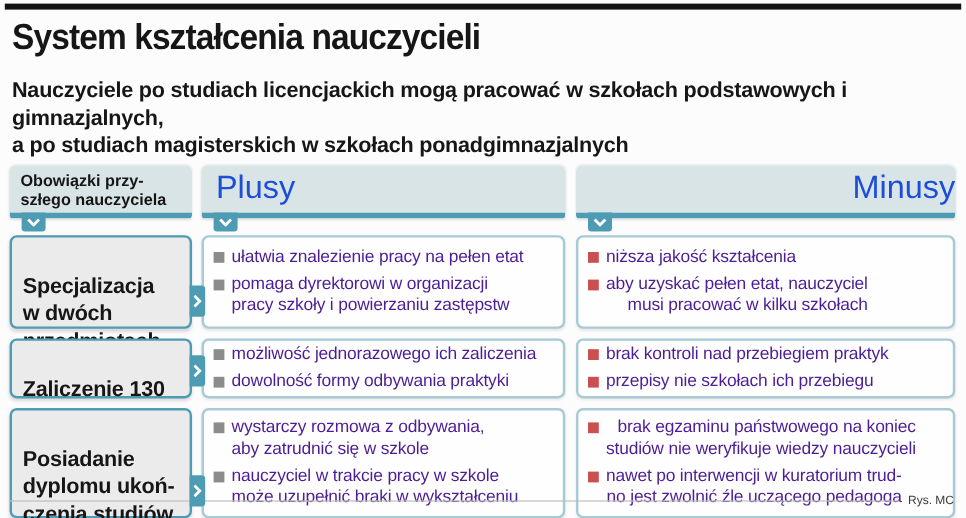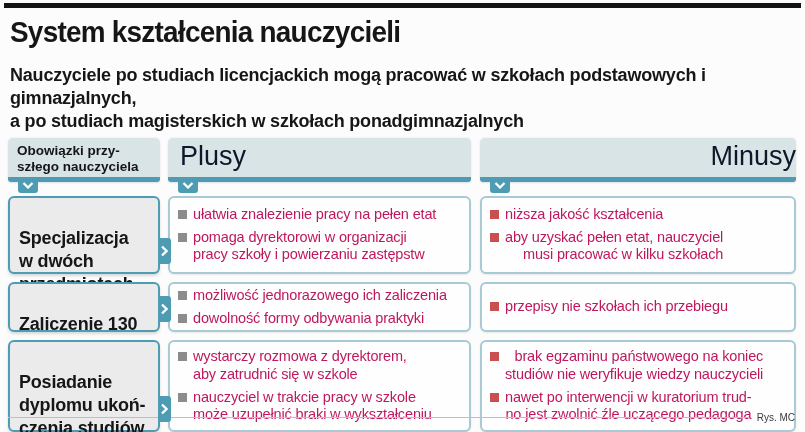--- a/index.html
+++ b/index.html
@@ -35,21 +35,21 @@
   
   .head {
     background:var(--header-bg,#D9E4E6);
     border-bottom:5px solid var(--teal,#4E9CB4);
     border-radius:5px 5px 3px 3px;
     box-shadow:inset 0 1px 0 rgba(255,255,255,.65), 0 1px 2px rgba(0,0,0,.12);
   }
   .head-small-text {
     font-size:13.5px; font-weight:bold; line-height:1.18; padding:6px 9px; white-space:pre-line;
   }
-  .head-big-text { font-size:27px; line-height:39px; padding-left:12px; color:#0f172a; }
+  .head-big-text { font-size:27px; line-height:39px; padding-left:12px; color:#1d4ed8; }
 
   
   .tab-down {
     position:absolute; left:10px; bottom:-16px; width:20px; height:16px;
     background:var(--teal,#4E9CB4); border-radius:0 0 3px 3px;
     display:flex; align-items:center; justify-content:center; z-index:3;
   }
   
   .duty {
     background:var(--label-bg,#EBEBEB);
@@ -63,21 +63,21 @@
     background:var(--teal,#4E9CB4); border-radius:0 3px 3px 0;
     display:flex; align-items:center; justify-content:center; z-index:3;
   }
 
   
   .content {
     background:#fefefe; border:2px solid #A7CAD5; border-radius:6px;
     padding:5px 8px; display:flex; flex-direction:column; justify-content:center;
     gap:5px; overflow:hidden; box-shadow:0 1px 2px rgba(0,0,0,.08);
   }
-  .item { display:flex; font-size:14.5px; line-height:1.23; color:#be185d; letter-spacing:-0.15px; }
+  .item { display:flex; font-size:14.5px; line-height:1.23; color:#4c1d95; letter-spacing:-0.15px; }
   .item .sq { flex:0 0 auto; width:9px; height:9px; margin:4px 6px 0 0; }
   .plus-item  .sq { background:var(--plus-bullet,#8C8C8C); }
   .minus-item .sq { background:var(--minus-bullet,#C9504E); }
   .item .txt { white-space:pre-line; }
 
   .footer { position:absolute; left:8px; right:10px; top:412px; display:flex; align-items:center; gap:8px; }
   .footer .rule { flex:1; height:1px; background:#BFBFBF; }
   .footer .credit { font-size:10px; color:#3a3a3a; }
 
   .chev { display:block; }
@@ -165,41 +165,45 @@
       <div class="item plus-item">
         <span class="sq"></span>
         <span class="txt">możliwość jednorazowego ich zaliczenia</span>
       </div>
       <div class="item plus-item">
         <span class="sq"></span>
         <span class="txt">dowolność formy odbywania praktyki</span>
       </div>
     </div>
     <div class="cell content c-minus r-1">
+      <div class="item minus-item">
+        <span class="sq"></span>
+        <span class="txt">brak kontroli nad przebiegiem praktyk</span>
+      </div>
       <div class="item minus-item">
         <span class="sq"></span>
         <span class="txt">przepisy nie szkołach ich przebiegu</span>
       </div>
     </div>
 
     <div class="cell duty c-label r-2">
       <span>Posiadanie
 dyplomu ukoń-
 czenia studiów
 pedagogicznych</span>
       <div class="tab-right">
         <svg class="chev" width="7" height="12" viewBox="0 0 7 12">
             <polyline points="1,1.5 5.5,6 1,10.5" fill="none" stroke="#ffffff" stroke-width="2.3"></polyline>
           </svg>
       </div>
     </div>
     <div class="cell content c-plus r-2">
       <div class="item plus-item">
         <span class="sq"></span>
-        <span class="txt">wystarczy rozmowa z dyrektorem,
+        <span class="txt">wystarczy rozmowa z odbywania,
 aby zatrudnić się w szkole</span>
       </div>
       <div class="item plus-item">
         <span class="sq"></span>
         <span class="txt">nauczyciel w trakcie pracy w szkole
 może uzupełnić braki w wykształceniu</span>
       </div>
     </div>
     <div class="cell content c-minus r-2">
       <div class="item minus-item">

